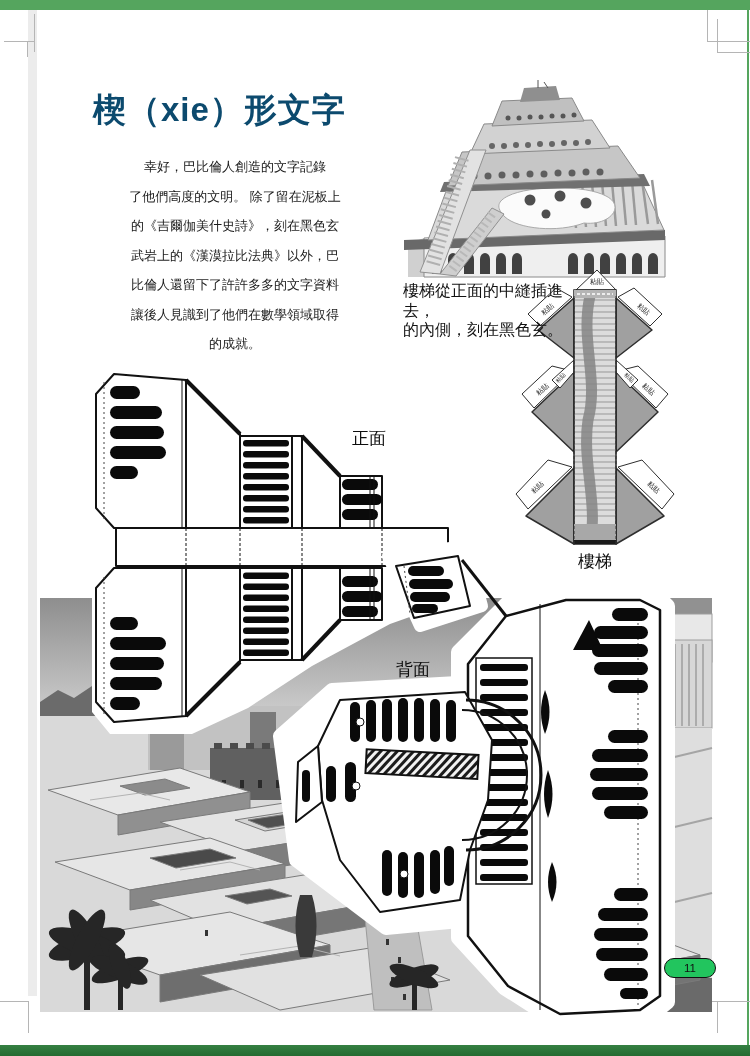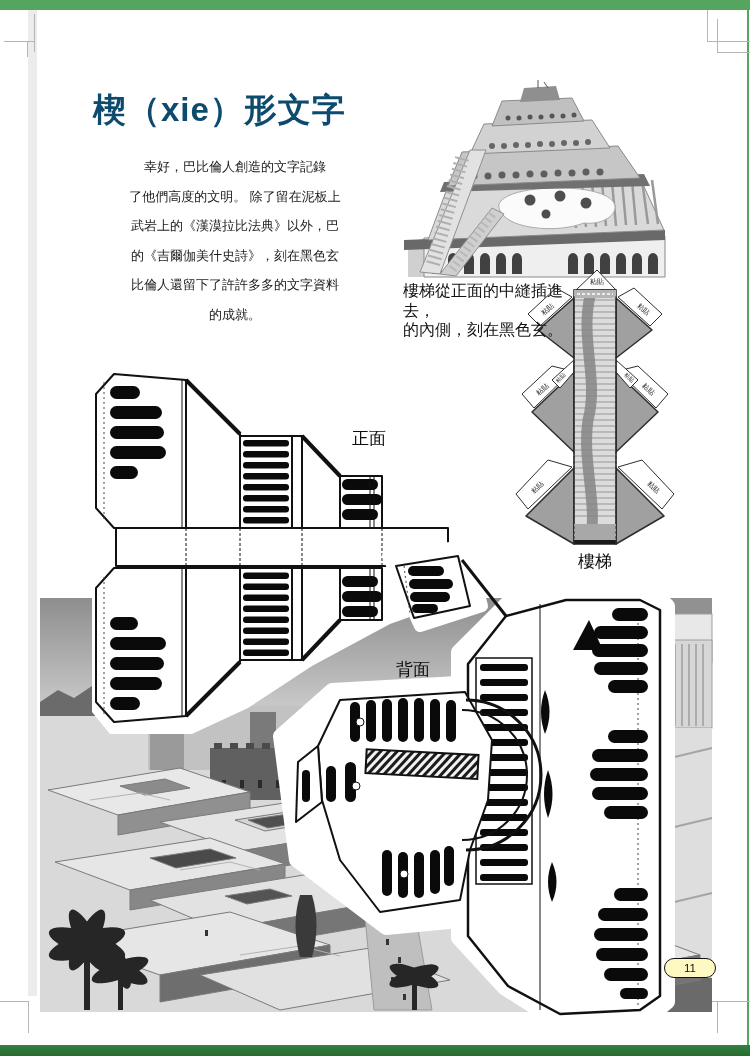--- a/index.html
+++ b/index.html
@@ -16,21 +16,21 @@
          letter-spacing:1px;color:#0c4a6e;}
   .bodytext{left:70px;top:152px;width:330px;font-size:13px;line-height:29.5px;
             color:#1b1b1b;}
   .bodytext .ln{text-align:center;white-space:nowrap;}
   .bodytext .ln.al{text-align:center;}
   .caption{left:403px;top:281px;width:175px;font-size:16px;line-height:19.5px;color:#111;}
   .lbl{font-size:17px;color:#0d0d0d;}
   .lbl-front{left:352px;top:427px;}
   .lbl-back{left:396px;top:658px;}
   .lbl-stairs{left:545px;top:550px;width:100px;text-align:center;}
-  .badge{left:664px;top:958px;width:50px;height:18px;background:#fef9c3;
+  .badge{left:664px;top:958px;width:50px;height:18px;background:#22c55e;
          border:1.5px solid #111;border-radius:10px;display:flex;
          align-items:center;justify-content:center;font-size:11.5px;}
   svg{display:block;}
 </style>
 </head>
 <body>
 
 <div>
 
   <div class="abs bar-top"></div>
@@ -516,23 +516,24 @@
       <circle cx="356" cy="786" r="4" fill="#fff" stroke="#111"></circle>
       <circle cx="404" cy="874" r="4" fill="#fff" stroke="#111"></circle>
     </g>
   </svg>
 
   <div class="abs title">楔（xie）形文字</div>
 
   <div class="abs bodytext">
     <div class="ln">幸好，巴比倫人創造的文字記錄</div>
     <div class="ln">了他們高度的文明。 除了留在泥板上</div>
+    <div class="ln">的《吉爾伽美什史詩》，刻在黑色玄</div>
     <div class="ln">武岩上的《漢漠拉比法典》以外，巴</div>
-    <div class="ln">的《吉爾伽美什史詩》，刻在黑色玄</div>
     <div class="ln al">比倫人還留下了許許多多的文字資料</div>
+    <div class="ln">讓後人見識到了他們在數學領域取得</div>
     <div class="ln al">的成就。</div>
   </div>
 
   <div class="abs caption">
     <div>樓梯從正面的中縫插進去，</div>
     <div>的內側，刻在黑色玄。</div>
   </div>
 
   <div class="abs lbl lbl-front">正面</div>
   <div class="abs lbl lbl-back">背面</div>

